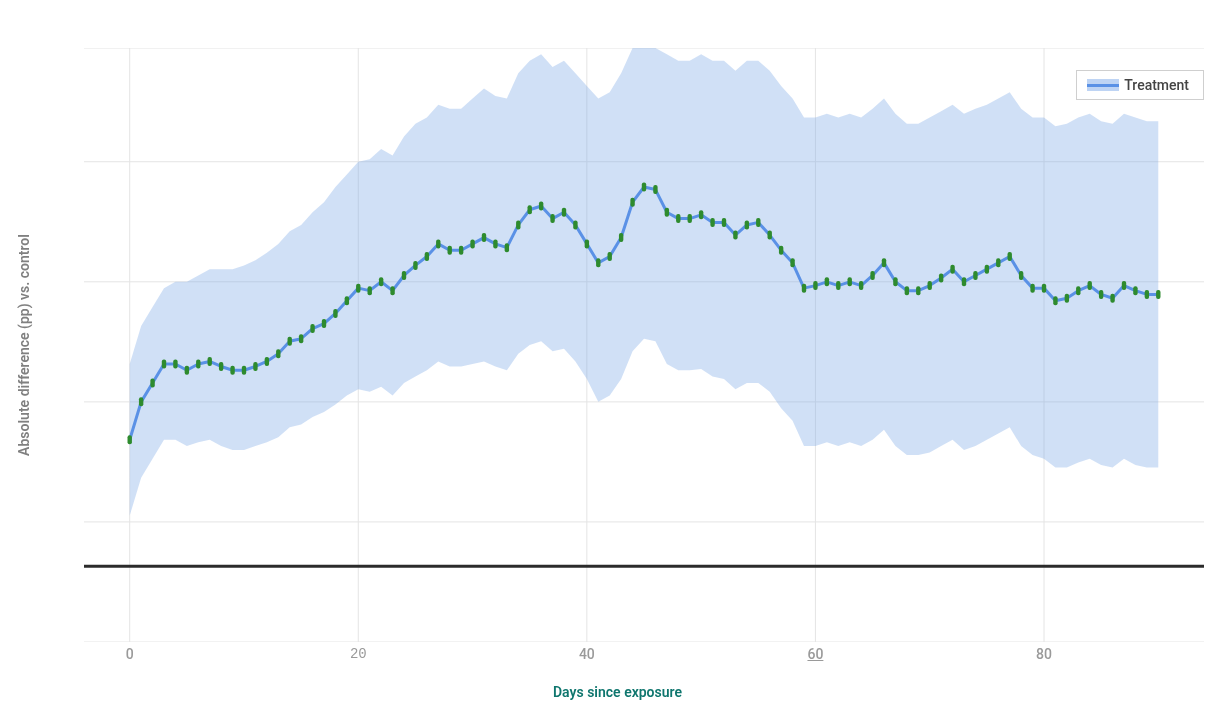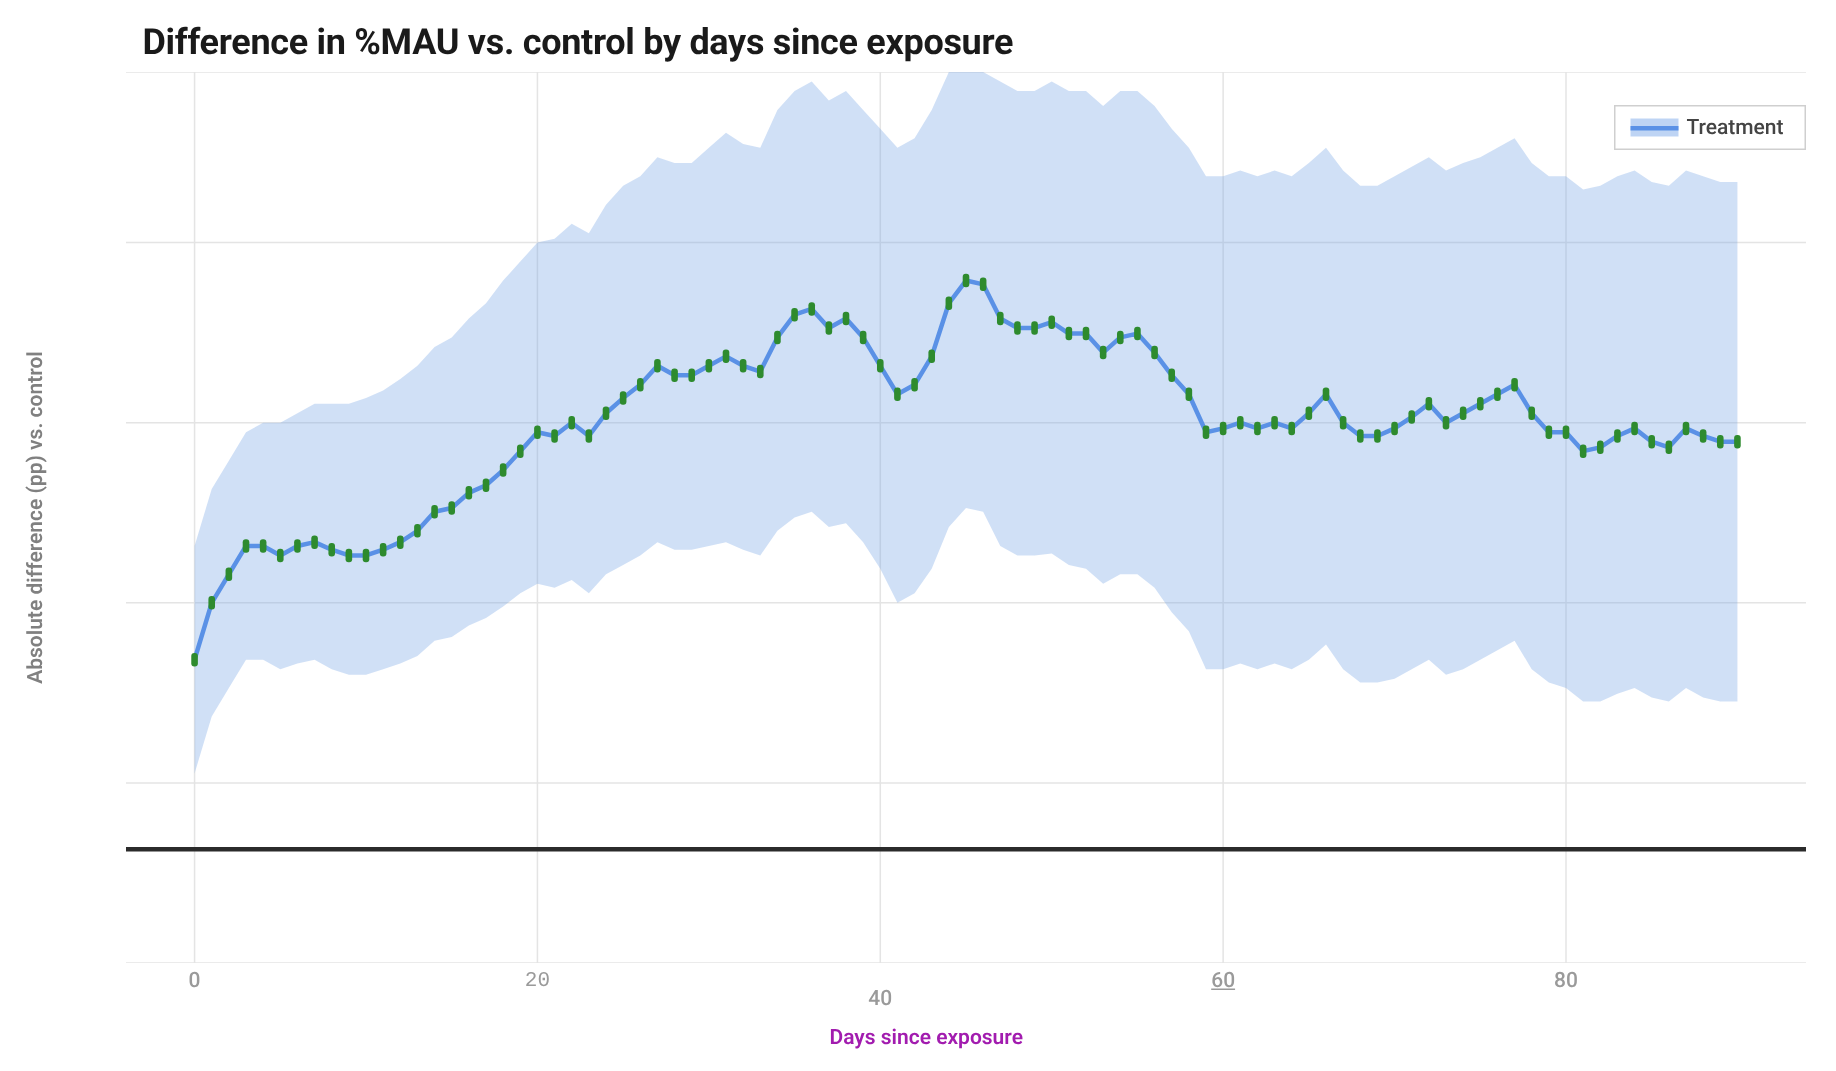--- a/index.html
+++ b/index.html
@@ -36,21 +36,21 @@
     color: #808080;
     white-space: nowrap;
   }
   .x-axis-label {
     position: absolute;
     left: 50%;
     bottom: 14px;
     transform: translateX(-50%);
     font-size: 14px;
     font-weight: 600;
-    color: #a21caf;
+    color: #0f766e;
     padding-left: 11px;
   }
   .plot-area {
     position: absolute;
     left: 84px;
     top: 48px;
     width: 1120px;
     height: 594px;
   }
   .plot-svg {
@@ -95,21 +95,20 @@
     height: 3px;
     margin-top: -1.5px;
     background: #5a91e6;
   }
 </style>
 </head>
 <body>
 
 <div class="chart-wrap">
 
-  <div class="chart-title">Difference in %MAU vs. control by days since exposure</div>
 
   <div class="y-axis-label">Absolute difference (pp) vs. control</div>
   <div class="x-axis-label">Days since exposure</div>
 
   <div class="plot-area">
     <svg class="plot-svg" id="plot-svg" viewBox="0 0 1120 594" preserveAspectRatio="none">
         <line x1="0" x2="1120" y1="594" y2="594" stroke="#e4e4e4" stroke-width="1"></line>
         <line x1="0" x2="1120" y1="473.93617021276594" y2="473.93617021276594" stroke="#e4e4e4" stroke-width="1"></line>
         <line x1="0" x2="1120" y1="353.8723404255319" y2="353.8723404255319" stroke="#e4e4e4" stroke-width="1"></line>
         <line x1="0" x2="1120" y1="233.80851063829778" y2="233.80851063829778" stroke="#e4e4e4" stroke-width="1"></line>
@@ -212,21 +211,21 @@
         <rect x="1037.8" y="233.0999999999999" width="4.4" height="9" rx="2" fill="#2e8b2e"></rect>
         <rect x="1049.2285714285715" y="238.1553191489361" width="4.4" height="9" rx="2" fill="#2e8b2e"></rect>
         <rect x="1060.6571428571428" y="241.94680851063822" width="4.4" height="9" rx="2" fill="#2e8b2e"></rect>
         <rect x="1072.0857142857142" y="241.94680851063822" width="4.4" height="9" rx="2" fill="#2e8b2e"></rect>
         <line x1="0" x2="1120" y1="518.1702127659574" y2="518.1702127659574" stroke="#2b2b2b" stroke-width="3"></line>
       </svg>
   </div>
 
   <div class="x-tick" id="xt0" style="left: 129.714px;">0</div>
   <div class="x-tick" id="xt1" style="left: 358.286px; font-family: Liberation Mono, monospace;">20</div>
-  <div class="x-tick" id="xt2" style="left: 586.857px; margin-top: 12px;">40</div>
+  <div class="x-tick" id="xt2" style="left: 586.857px;">40</div>
   <div class="x-tick" id="xt3" style="left: 815.429px; text-decoration: underline;">60</div>
   <div class="x-tick" id="xt4" style="left: 1044px;">80</div>
 
   <div class="legend">
     <span class="legend-swatch"></span>
     <span>Treatment</span>
   </div>
 
 </div>
 

